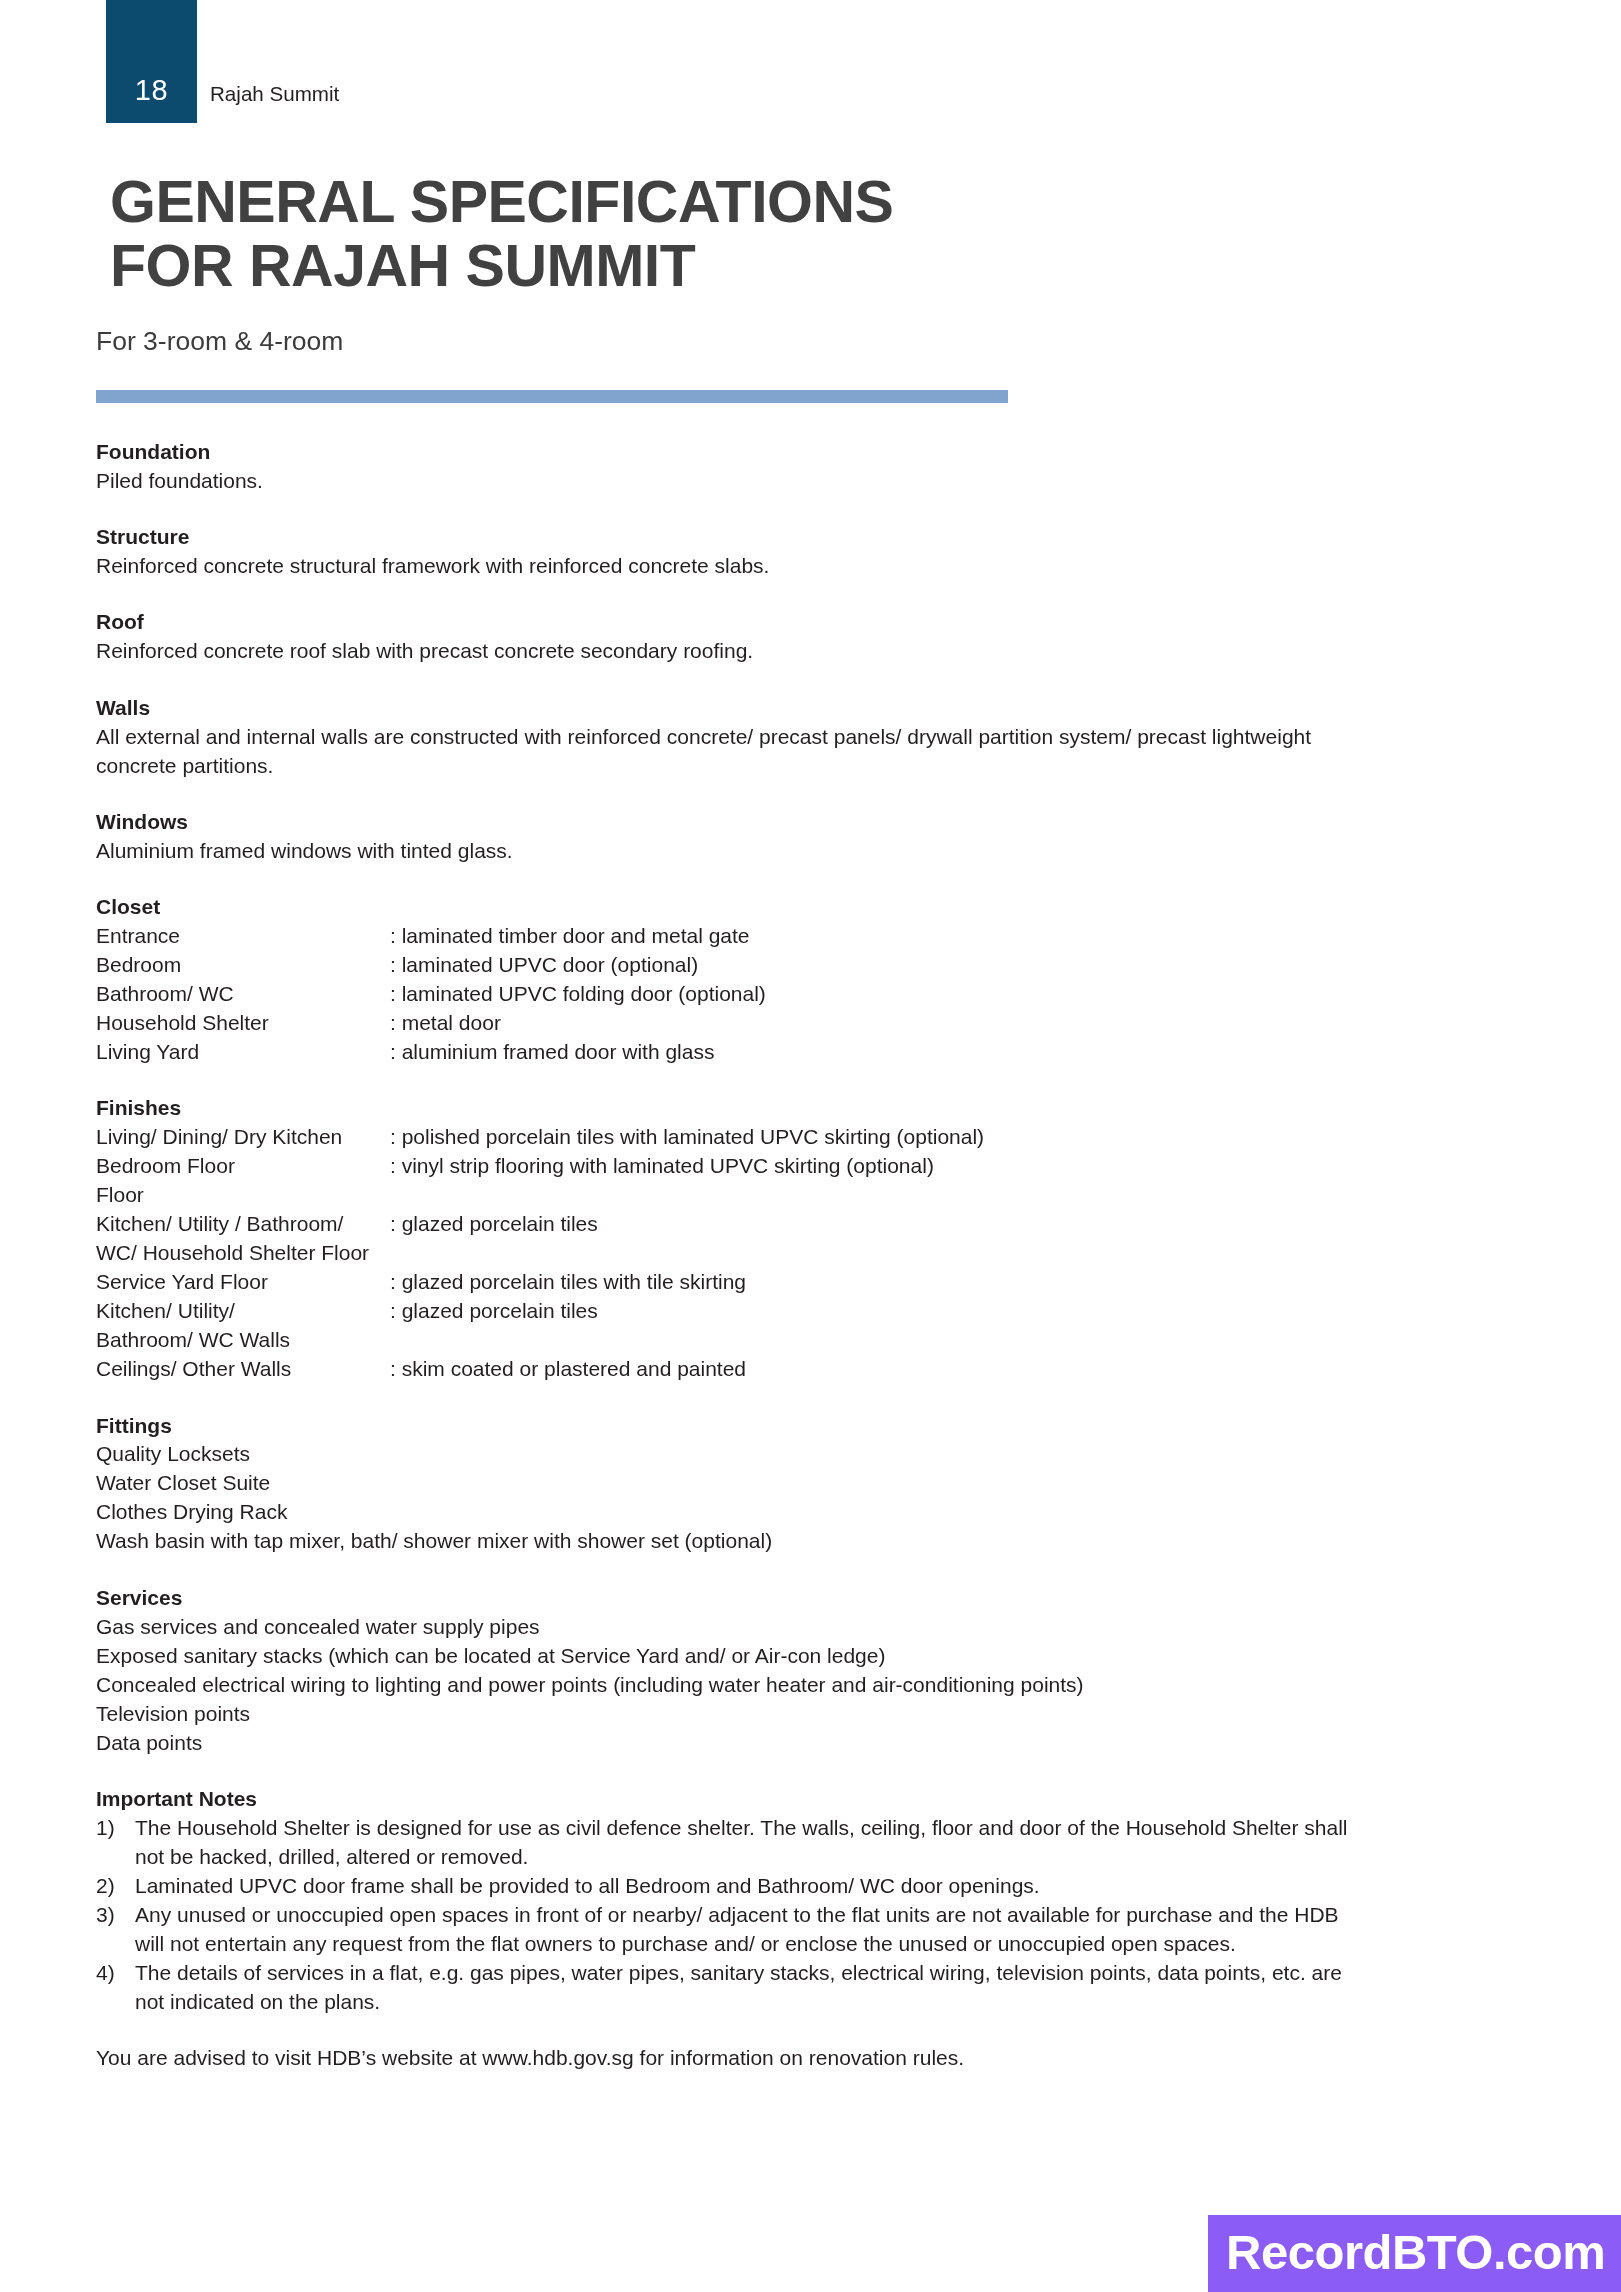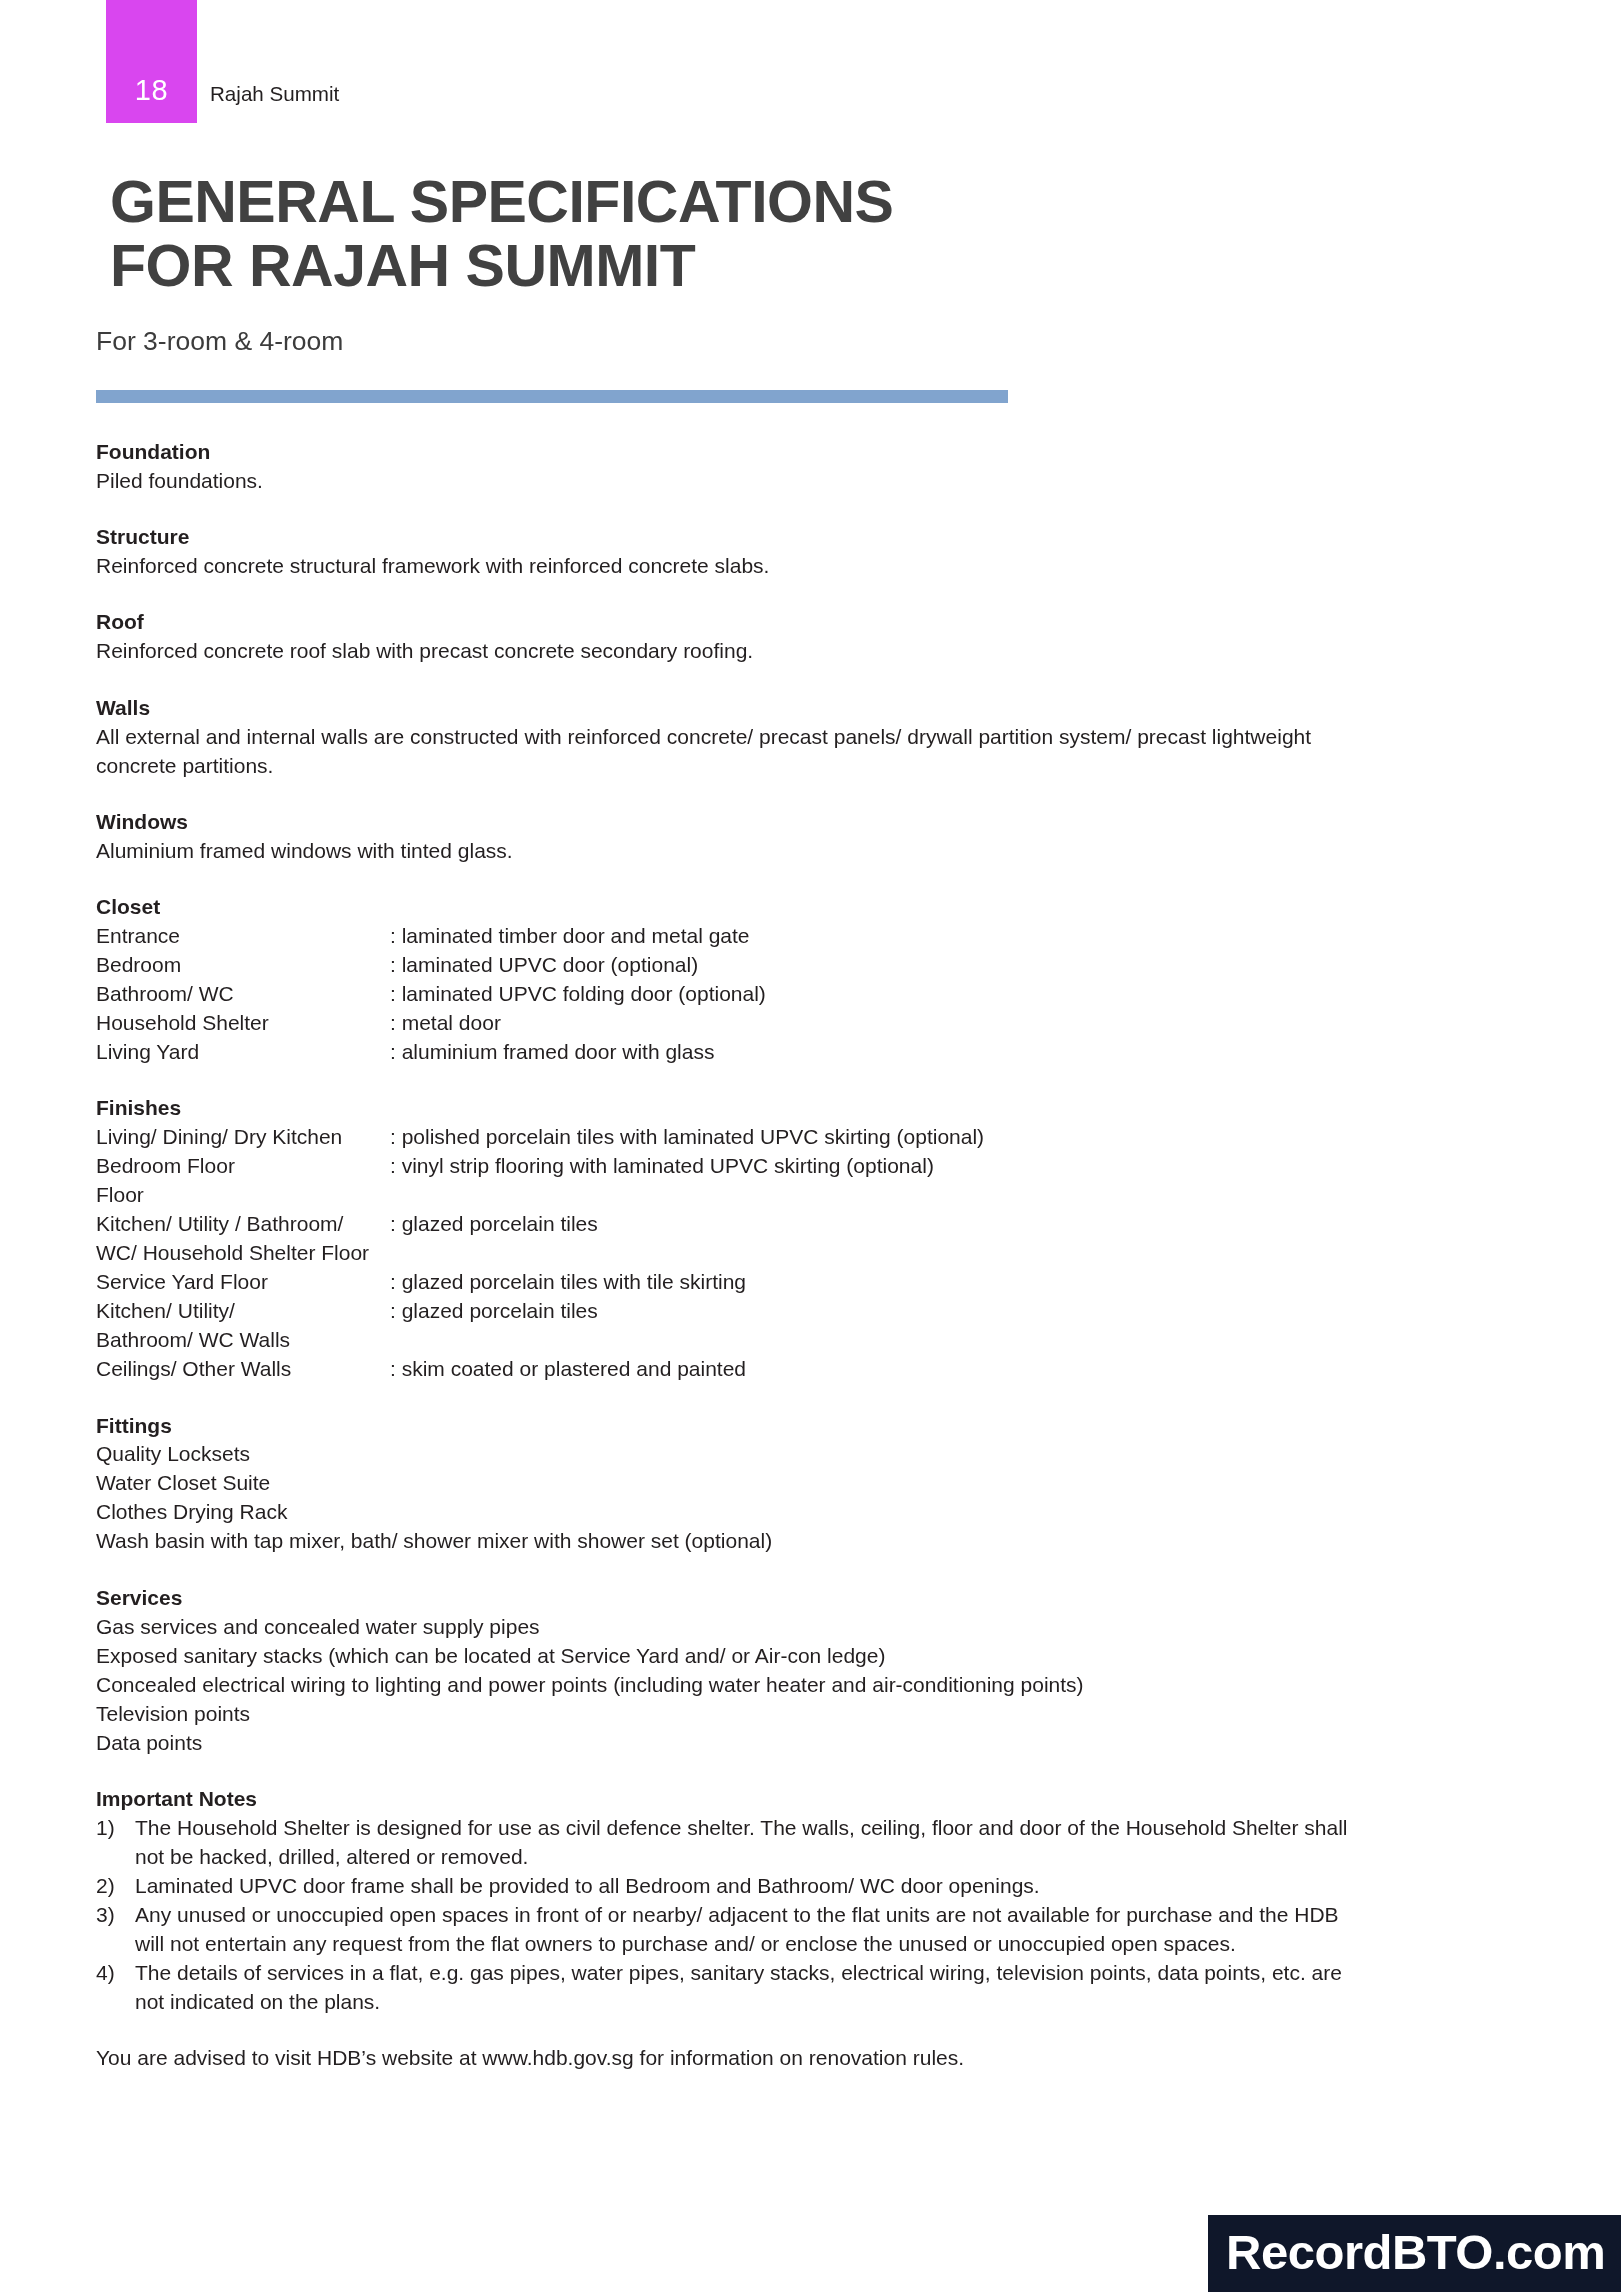--- a/index.html
+++ b/index.html
@@ -23,21 +23,21 @@
     top: 0;
     width: 100%;
     height: 123px;
   }
   .page-number-box {
     position: absolute;
     left: 106px;
     top: 0;
     width: 91px;
     height: 123px;
-    background: #d946ef;
+    background: #0c4a6e;
     display: flex;
     align-items: flex-end;
     justify-content: center;
     box-sizing: border-box;
     padding-bottom: 17.6px;
   }
   .page-number-box .num {
     color: #ffffff;
     font-size: 29px;
     letter-spacing: 0.5px;
@@ -149,21 +149,21 @@
     margin-top: 27.4px;
     font-size: 21px;
     line-height: 1.38;
   }
 
   
   .watermark {
     position: absolute;
     right: 0;
     bottom: 0;
-    background: #0f172a;
+    background: #8b5cf6;
     color: #ffffff;
     font-size: 49px;
     font-weight: bold;
     line-height: 1;
     padding: 13.7px 15.7px 15.7px 17.6px;
     letter-spacing: -0.5px;
     white-space: nowrap;
   }
 </style>
 </head>

